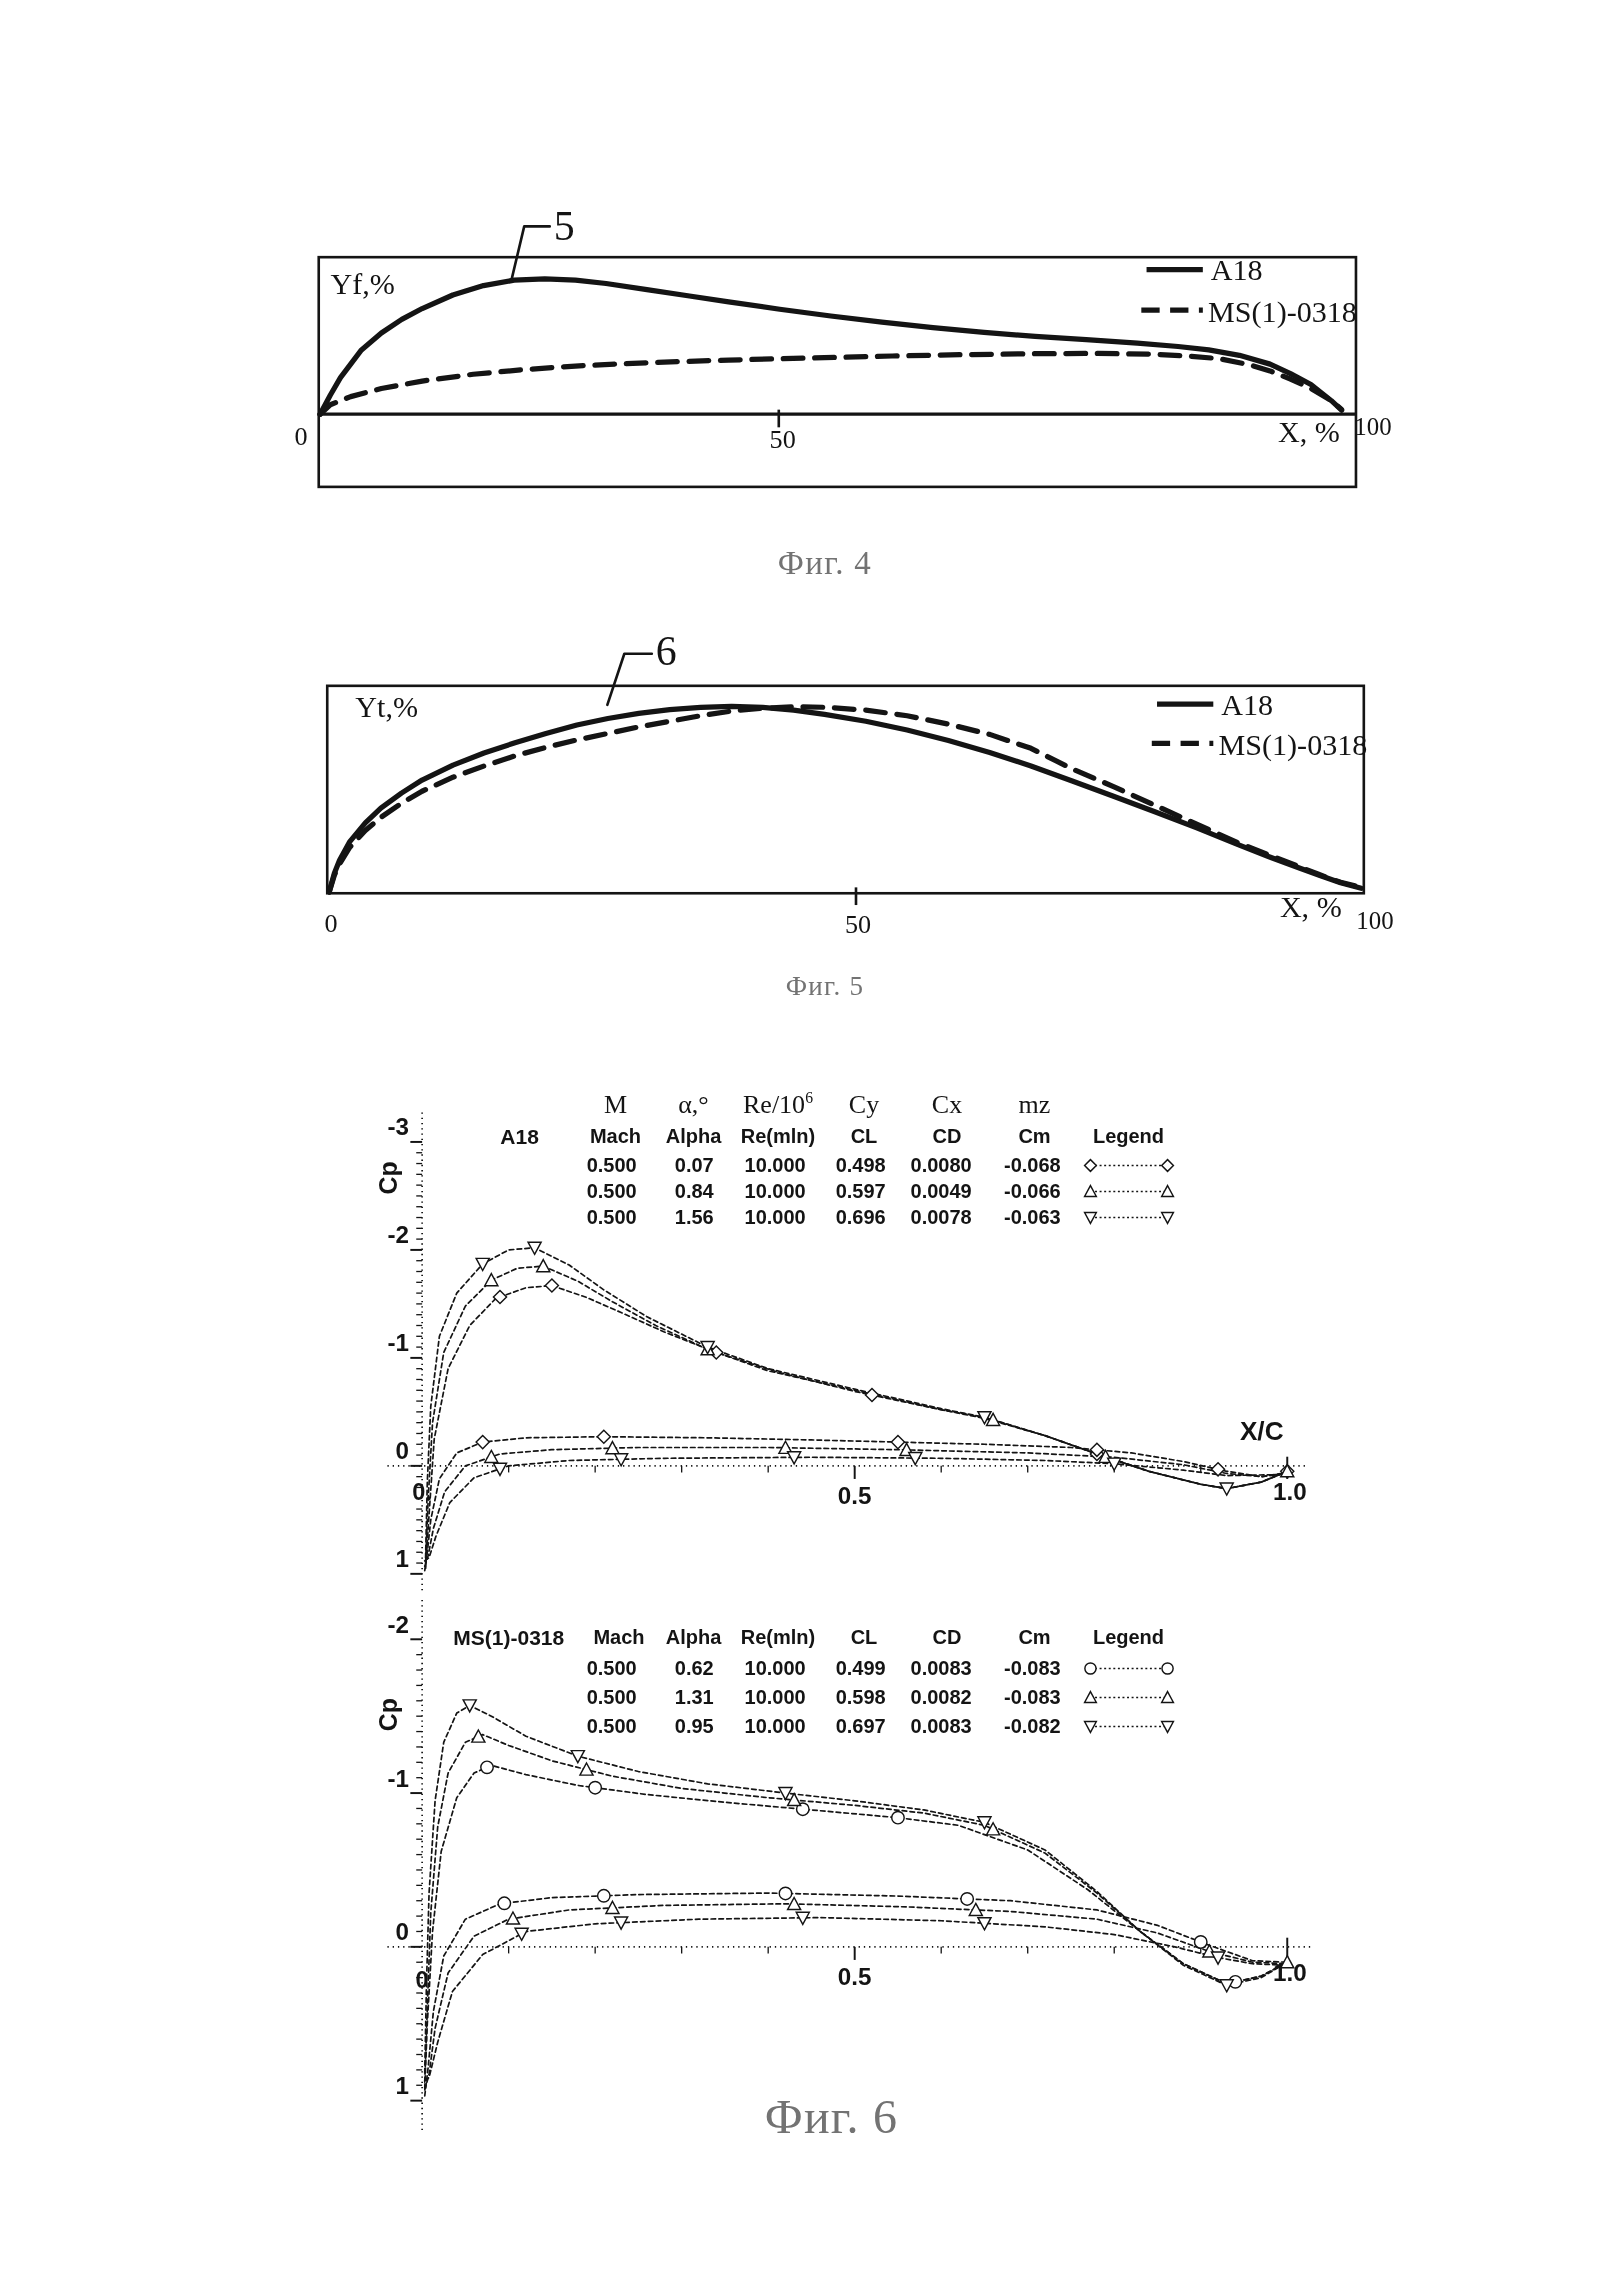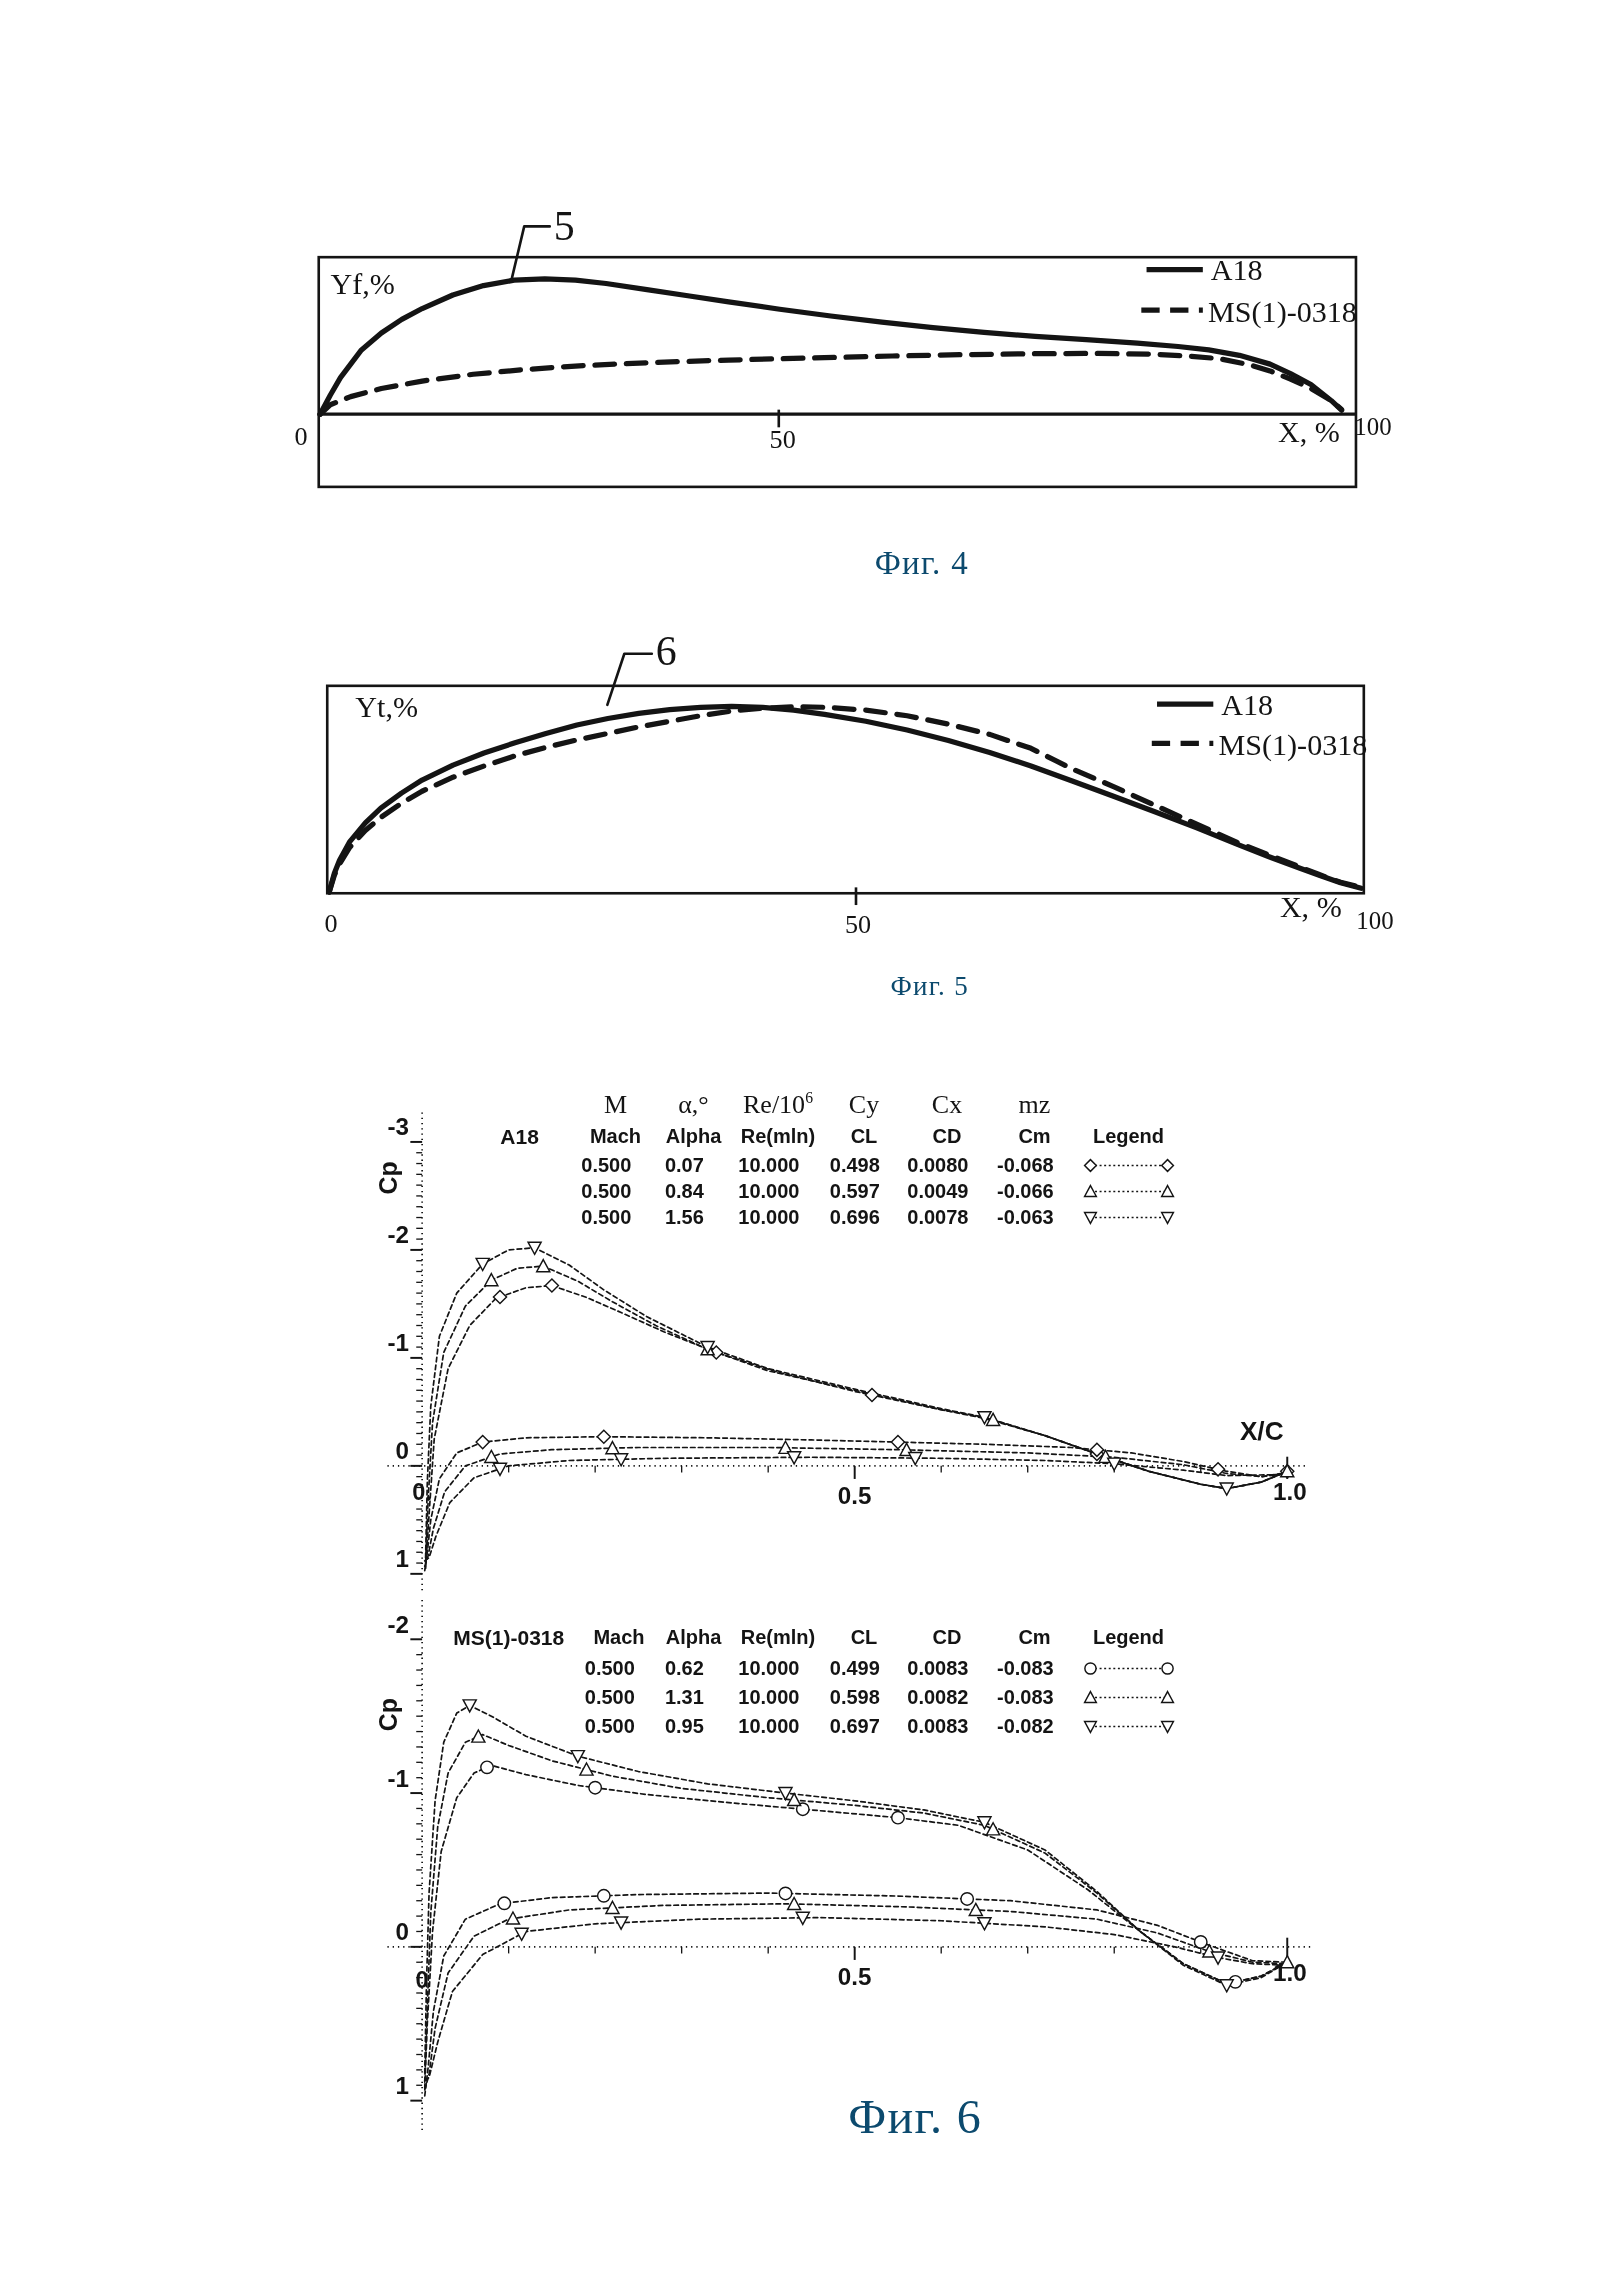--- a/index.html
+++ b/index.html
@@ -1,31 +1,31 @@
 <!DOCTYPE html>
 <html style="font-size:10.5px"><head>
 <meta charset="utf-8">
 <style>
   html,body{margin:0;padding:0;background:#e8e8e8;}
   .page{position:relative;width:1623px;height:2295px;background:#ffffff;overflow:hidden;
         font-family:"Liberation Serif",serif;color:#141414;}
   #canvas{position:absolute;left:0;top:0;}
-  .caption{position:absolute;text-align:right;font-family:"Liberation Serif",serif;
-           color:#0c4a6e;letter-spacing:1.3px;}
+  .caption{position:absolute;text-align:center;font-family:"Liberation Serif",serif;
+           color:#737373;letter-spacing:1.3px;}
   #cap4{left:681px;top:545px;width:288px;font-size:33px;}
   #cap5{left:681px;top:971px;width:288px;font-size:27px;}
   #cap6{left:681px;top:2089px;width:301px;font-size:48px;}
   .datatable{position:absolute;}
   .trow{display:grid;align-items:center;}
   .tcell{text-align:center;font-family:"Liberation Sans",sans-serif;font-weight:bold;
          font-size:20px;color:#141414;white-space:nowrap;}
   .serifhead{font-family:"Liberation Serif",serif;font-weight:normal;font-size:26px;}
   .serifhead sup{font-size:15.7px;}
   .namecell{text-align:left;padding-left:1.3px;font-size:21px;}
-  .valcell{padding-right:18.3px;}
+  .valcell{text-align:right;padding-right:18.3px;}
   .legcell svg{display:block;margin:0 auto;}
 </style>
 </head>
 <body>
 
 <div class="page">
   <svg id="canvas" width="1623" height="2295" viewBox="0 0 2480 3507">
       <g>
         <rect x="487" y="393" width="1585" height="351" fill="none" stroke="#141414" stroke-width="4"></rect>
         <line x1="487" y1="633" x2="2072" y2="633" stroke="#141414" stroke-width="5"></line>

